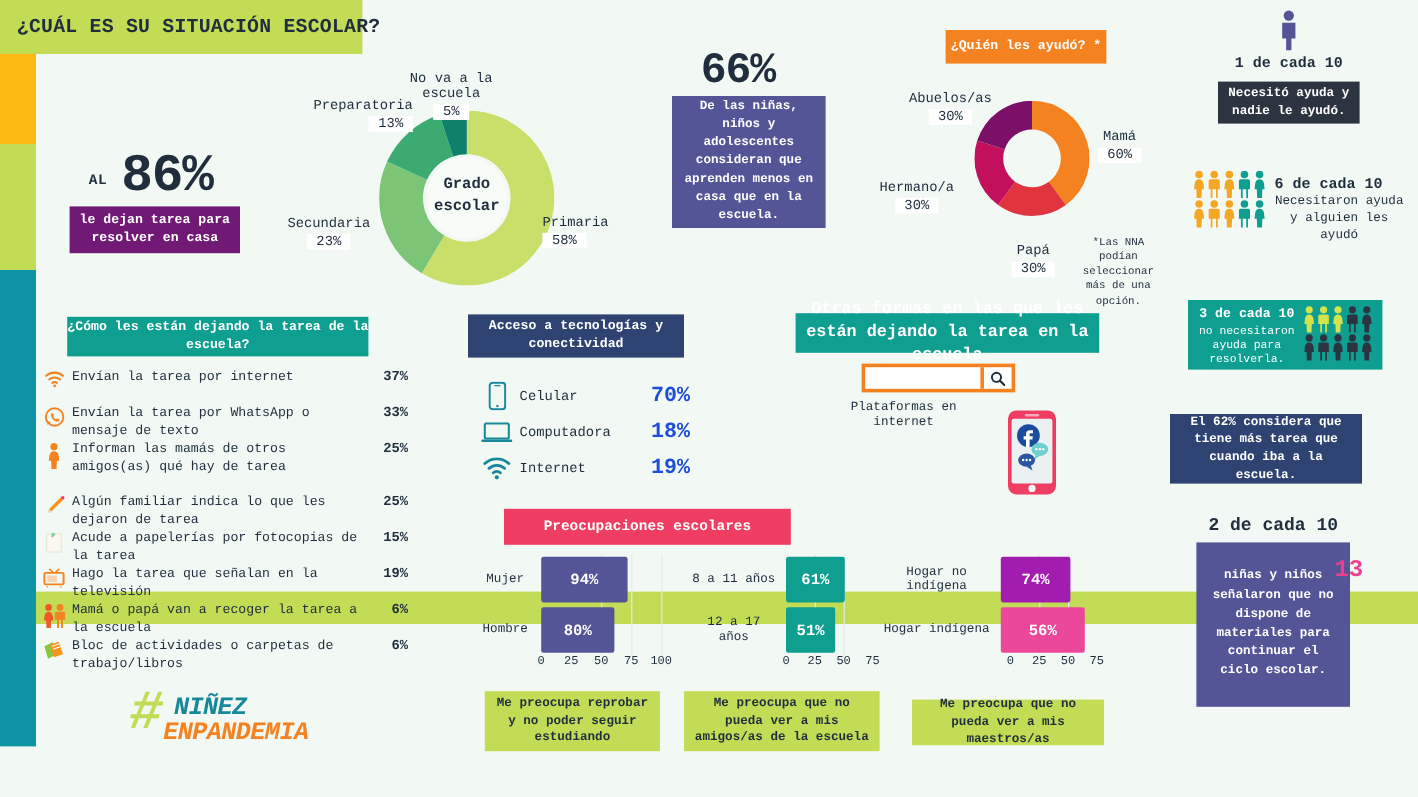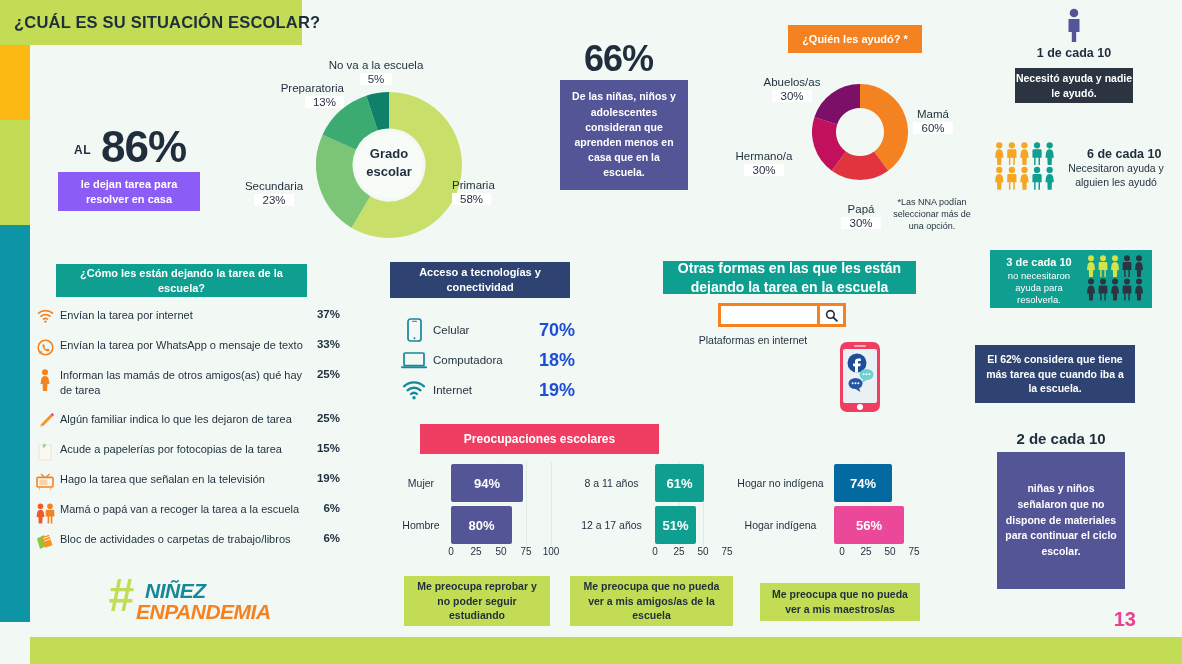--- a/index.html
+++ b/index.html
@@ -2,21 +2,21 @@
 <html><head>
 <meta charset="utf-8">
 <style>
   * { box-sizing: border-box; margin: 0; padding: 0; }
   html, body {
     width: 1182px; height: 664px;
     font-family: "Liberation Sans", sans-serif;
     background: #f2f9f4;
     overflow: hidden;
   }
-  #page { position: relative; width: 1182px; height: 664px; background: #f2f9f4; }
+  #page { position: relative; width: 1182px; height: 520px; background: #f2f9f4; font-family: Liberation Mono, monospace; }
 
   
   .band { position: absolute; left: 0; width: 30px; }
   .band-orange { top: 45px;  height: 75px;  background: #fdb913; }
   .band-lime   { top: 120px; height: 105px; background: #c2dd55; }
   .band-teal   { top: 225px; height: 397px; background: #0e95a5; }
 
   .top-green {
     position: absolute; left: 0; top: 0; width: 302px; height: 45px;
     background: #c2dd55;
@@ -31,21 +31,21 @@
     position: absolute; left: 14px; top: 13px;
     font-size: 16.5px; font-weight: bold; color: #1f2d3d;
     letter-spacing: .2px;
   }
 
   
   .al-label { position: absolute; left: 74px; top: 143px; font-size: 12px; font-weight: bold; color: #1f2d3d; letter-spacing: .5px; }
   .big86 { position: absolute; left: 101px; top: 122px; font-size: 44px; font-weight: bold; color: #1f2d3d; letter-spacing: -1px; }
   .pink-box {
     position: absolute; left: 58px; top: 172px; width: 142px; height: 39px;
-    background: #8b5cf6; color: #fff; font-size: 11px; font-weight: bold;
+    background: #701a75; color: #fff; font-size: 11px; font-weight: bold;
     display: flex; align-items: center; justify-content: center; text-align: center;
     line-height: 1.35; padding: 0 6px;
   }
 
   
   .dlabel { position: absolute; font-size: 11.5px; color: #1f2d3d; text-align: center; }
   .dval { background: #ffffff; display: inline-block; padding: 0 8px; margin-top: 2px; }
 
   
   .donut-center {
@@ -289,21 +289,21 @@
         <g transform="translate(37.8,24.57) scale(1.05)">
           <circle cx="5" cy="3.2" r="3" fill="#0e9f91"></circle>
           <path d="M2 7h6c.9 0 1.4.6 1.4 1.5V15H7.8v7H6.4v-7H3.6v7H2.2v-7H.6V8.5C.6 7.6 1.1 7 2 7z" fill="#0e9f91"></path>
         </g>
         <g transform="translate(50.4,24.57) scale(1.05)">
           <circle cx="5" cy="3.2" r="3" fill="#0e9f91"></circle>
           <path d="M5 7C3 7 1.8 8.4 1.5 10.5L1 15h1.8l.3 7h3.8l.3-7H9l-.5-4.5C8.2 8.4 7 7 5 7z" fill="#0e9f91"></path>
         </g>
       </g>
   </svg>
-  <div class="r-title" style="left:1062px; top:147px;margin-left:25px;">6 de cada 10</div>
+  <div class="r-title" style="left:1062px; top:147px;">6 de cada 10</div>
   <div class="r-sub" style="left:1058px; top:161px; width:116px;">Necesitaron ayuda y alguien les ayudó</div>
 
   <div class="teal-box">
     <div class="t-head">3 de cada 10</div>
     <div class="t-sub">no necesitaron ayuda para resolverla.</div>
     <svg style="position:absolute;left:96px;top:5px;" width="62" height="48" viewBox="0 0 62 48">
       <g id="people3">
           <g transform="translate(0,0) scale(1)">
             <circle cx="5" cy="3.2" r="3" fill="#d4e34a"></circle>
             <path d="M5 7C3 7 1.8 8.4 1.5 10.5L1 15h1.8l.3 7h3.8l.3-7H9l-.5-4.5C8.2 8.4 7 7 5 7z" fill="#d4e34a"></path>
@@ -563,21 +563,21 @@
       <span style="left:152px;">75</span>
     </div>
   </div>
   <div class="caption" style="left:570px; top:576px; width:163px; height:50px;">Me preocupa que no pueda ver a mis amigos/as de la escuela</div>
 
   <div class="chart" style="left:734px; top:462px; width:190px;">
     <div class="gridline" style="left:132px; top:0; height:84px;"></div>
     <div class="gridline" style="left:156px; top:0; height:84px;"></div>
     <div class="bar-row">
       <div class="bar-cat" style="width:100px;">Hogar no indígena</div>
-      <div class="bar" style="width:58px;background:#0369a1;">74%</div>
+      <div class="bar" style="width:58px;background:#a21caf;">74%</div>
     </div>
     <div class="bar-row">
       <div class="bar-cat" style="width:100px;">Hogar indígena</div>
       <div class="bar" style="width:70px;background:#ec4899;">56%</div>
     </div>
     <div class="axis">
       <span style="left:108px;">0</span>
       <span style="left:132px;">25</span>
       <span style="left:156px;">50</span>
       <span style="left:180px;">75</span>

